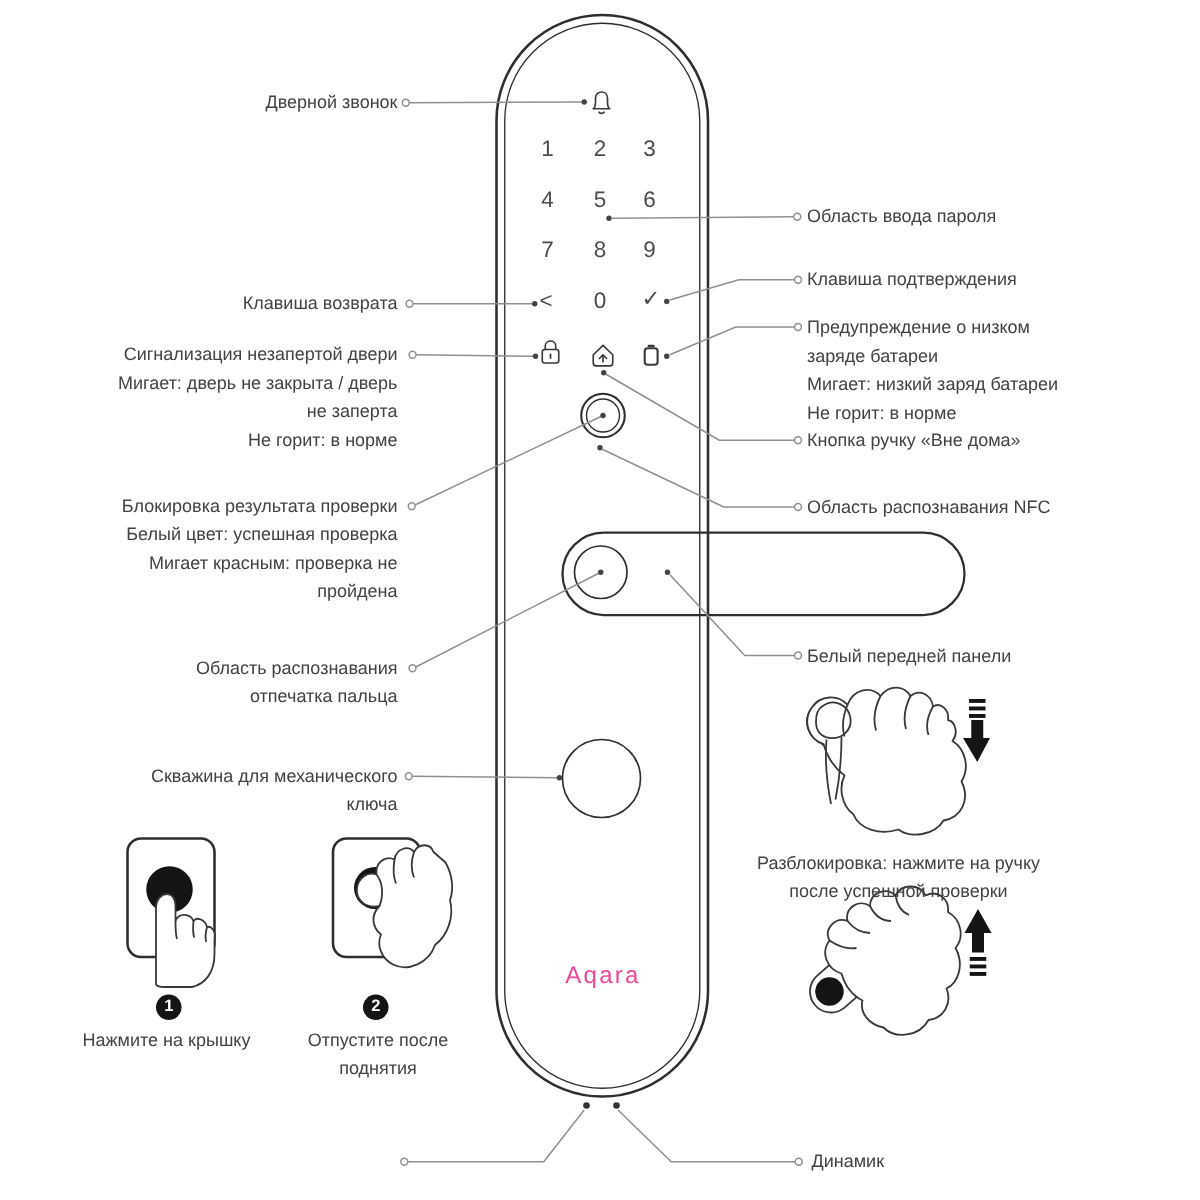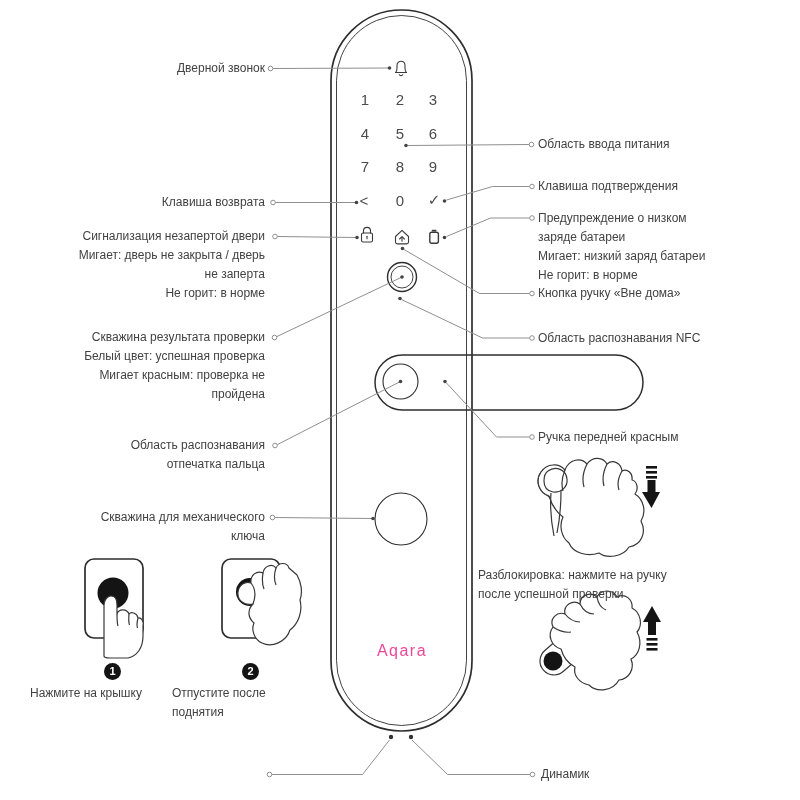--- a/index.html
+++ b/index.html
@@ -1,21 +1,21 @@
 <!DOCTYPE html>
 <html><head>
 <meta charset="utf-8">
 <style>
   html,body{margin:0;padding:0;background:#fff;}
   .stage{position:relative;width:800px;height:800px;background:#fff;overflow:hidden;
          font-family:"Liberation Sans","DejaVu Sans",sans-serif;}
   .stage svg{position:absolute;left:0;top:0;}
   .lbl{position:absolute;font-size:12px;line-height:19px;color:#424242;white-space:nowrap;z-index:2;}
   .lbl.ralign{text-align:right;}
-  .lbl.calign{text-align:left;white-space:normal;}
+  .lbl.calign{text-align:center;white-space:normal;}
   .key{position:absolute;width:26px;height:20px;line-height:20px;text-align:center;
        font-size:15px;color:#4c4c4c;z-index:2;}
   .badge{position:absolute;width:17px;height:17px;border-radius:50%;background:#141414;color:#fff;
          font-size:11px;font-weight:bold;line-height:17px;text-align:center;z-index:2;}
   .logo{position:absolute;left:352px;top:642px;width:100px;text-align:center;font-size:16px;
         letter-spacing:1.5px;color:#ec4899;z-index:2;}
 </style>
 </head>
 <body>
 
@@ -223,46 +223,46 @@
 
   <div class="lbl ralign" style="right:535px;top:59px;">Дверной звонок</div>
   <div class="lbl ralign" style="right:535px;top:193px;">Клавиша возврата</div>
   <div class="lbl ralign" style="right:535px;top:227px;">
     <div>Сигнализация незапертой двери</div>
     <div>Мигает: дверь не закрыта / дверь</div>
     <div>не заперта</div>
     <div>Не горит: в норме</div>
   </div>
   <div class="lbl ralign" style="right:535px;top:328px;">
-    <div>Скважина результата проверки</div>
+    <div>Блокировка результата проверки</div>
     <div>Белый цвет: успешная проверка</div>
     <div>Мигает красным: проверка не</div>
     <div>пройдена</div>
   </div>
   <div class="lbl ralign" style="right:535px;top:436px;">
     <div>Область распознавания</div>
     <div>отпечатка пальца</div>
   </div>
   <div class="lbl ralign" style="right:535px;top:508px;">
     <div>Скважина для механического</div>
     <div>ключа</div>
   </div>
   <div class="lbl ralign" style="right:556px;top:763px;margin-top:35px;">Порт аварийного питания</div>
 
-  <div class="lbl" style="left:538px;top:135px;">Область ввода питания</div>
+  <div class="lbl" style="left:538px;top:135px;">Область ввода пароля</div>
   <div class="lbl" style="left:538px;top:177px;">Клавиша подтверждения</div>
   <div class="lbl" style="left:538px;top:209px;">
     <div>Предупреждение о низком</div>
     <div>заряде батареи</div>
     <div>Мигает: низкий заряд батареи</div>
     <div>Не горит: в норме</div>
   </div>
   <div class="lbl" style="left:538px;top:284px;">Кнопка ручку «Вне дома»</div>
   <div class="lbl" style="left:538px;top:329px;">Область распознавания NFC</div>
-  <div class="lbl" style="left:538px;top:428px;">Ручка передней красным</div>
+  <div class="lbl" style="left:538px;top:428px;">Белый передней панели</div>
   <div class="lbl" style="left:541px;top:765px;text-align:right;">Динамик</div>
 
   <div class="lbl calign" style="left:478px;top:566px;width:242px;">
     <div>Разблокировка: нажмите на ручку</div>
     <div>после успешной проверки</div>
   </div>
 
   <div class="badge" style="left:104px;top:663px;">1</div>
   <div class="badge" style="left:242px;top:663px;">2</div>
   <div class="lbl calign" style="left:30px;top:684px;width:162px;">Нажмите на крышку</div>

